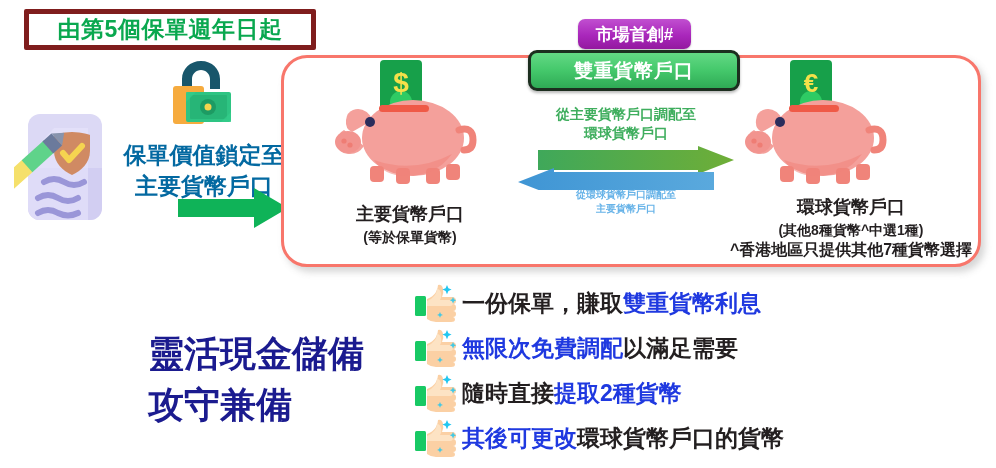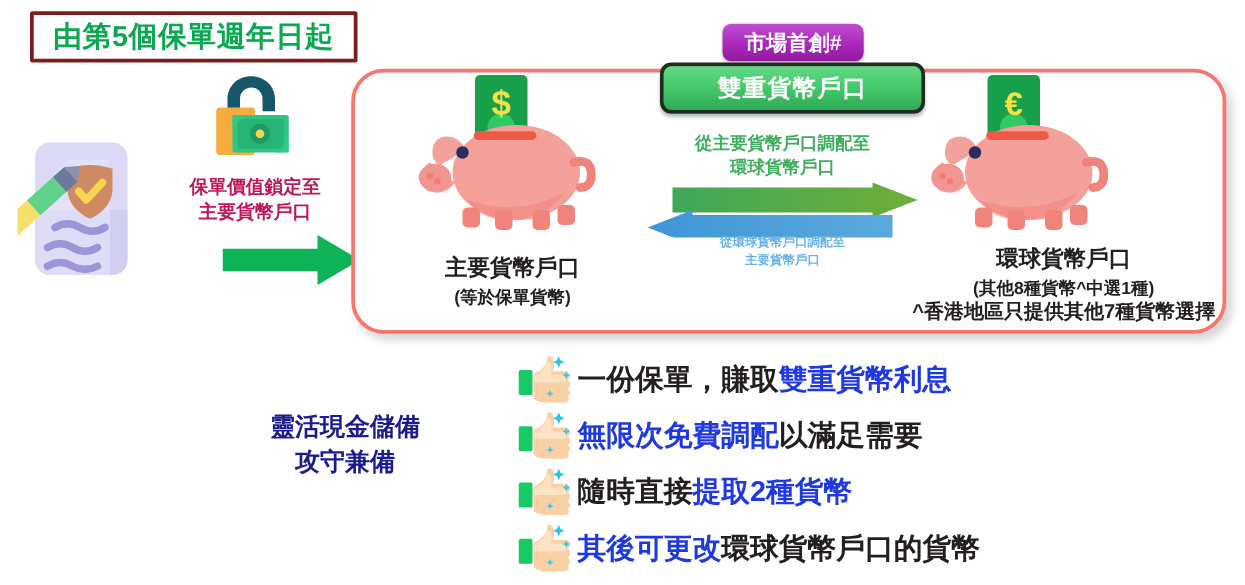--- a/index.html
+++ b/index.html
@@ -14,23 +14,23 @@
     overflow: hidden;
     font-family: "Liberation Sans", "DejaVu Sans", sans-serif;
     -webkit-font-smoothing: antialiased;
   }
 
   
   #start-banner {
     position: absolute;
     left: 24px;
     top: 9px;
-    width: 262px;
+    width: 292px;
     height: 41px;
-    border: 3px solid #7f1d1d;
+    border: 5px solid #7f1d1d;
     border-radius: 2px;
     box-sizing: border-box;
     display: flex;
     align-items: center;
     justify-content: center;
   }
   #start-banner .txt {
     color: #0aa84f;
     font-size: 23px;
     font-weight: bold;
@@ -56,22 +56,22 @@
     height: 72px;
   }
 
   
   #lock-caption {
     position: absolute;
     left: 120px;
     top: 140px;
     width: 168px;
     text-align: center;
-    color: #be185d;
-    font-size: 15px;
+    color: #0369a1;
+    font-size: 23px;
     font-weight: bold;
     line-height: 1.35;
   }
 
   
   #green-arrow {
     position: absolute;
     left: 178px;
     top: 188px;
     width: 110px;
@@ -198,23 +198,23 @@
     font-weight: bold;
     line-height: 1.35;
   }
 
   
   #flex-heading {
     position: absolute;
     left: 148px;
     top: 328px;
     width: 256px;
-    text-align: center;
+    text-align: left;
     color: #1b1b8f;
-    font-size: 20px;
+    font-size: 36px;
     font-weight: bold;
     line-height: 1.42;
   }
 
   
   #benefit-list {
     position: absolute;
     left: 414px;
     top: 282px;
     width: 570px;

